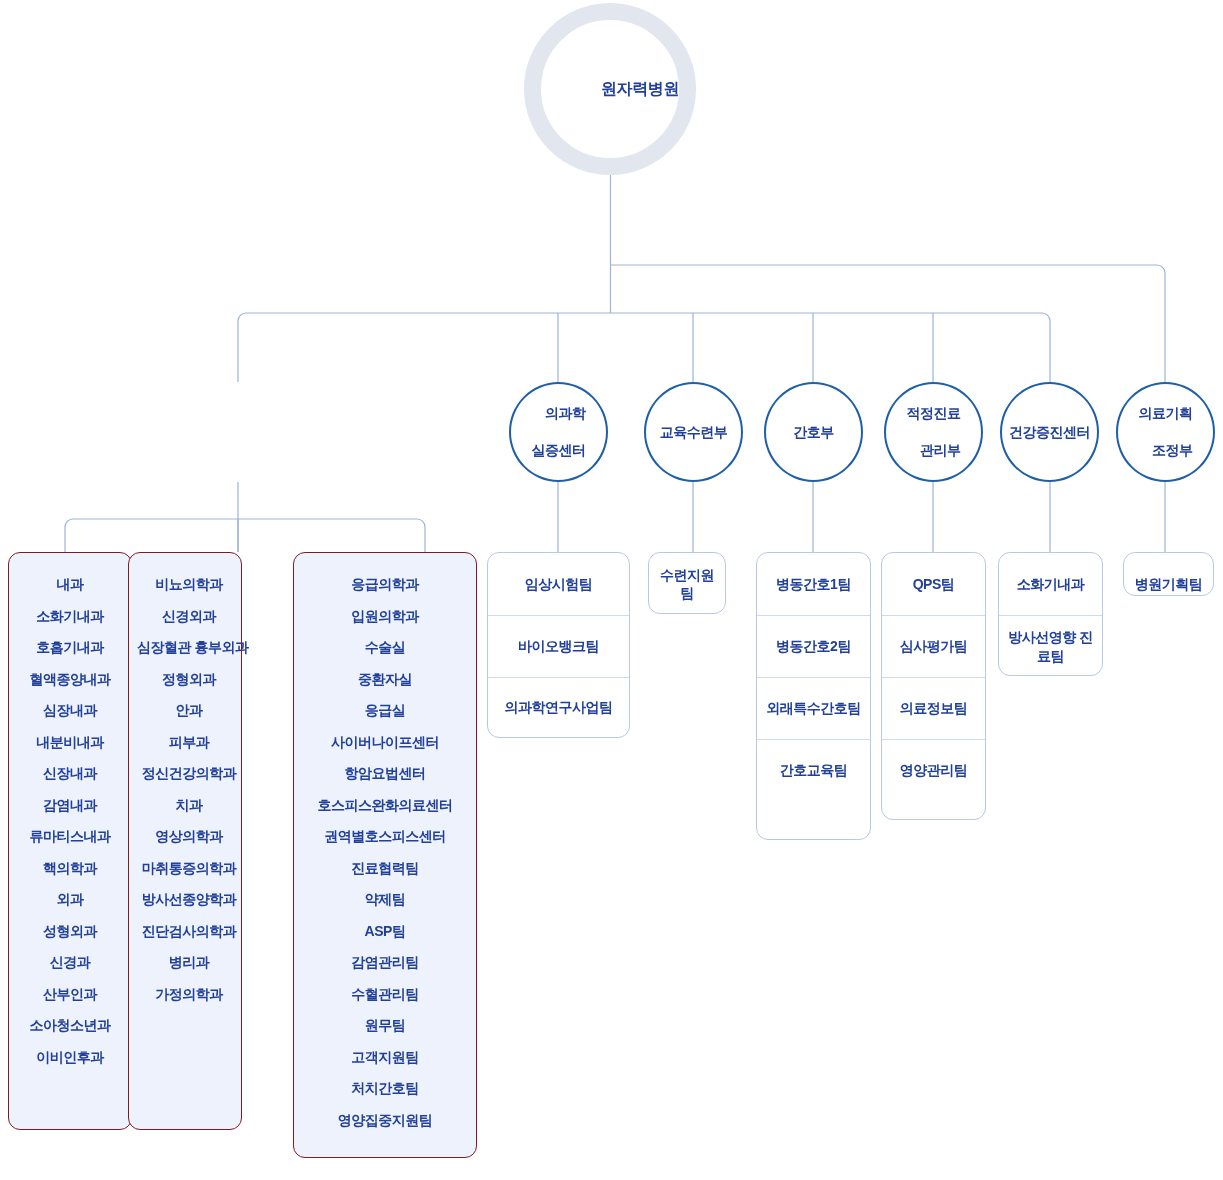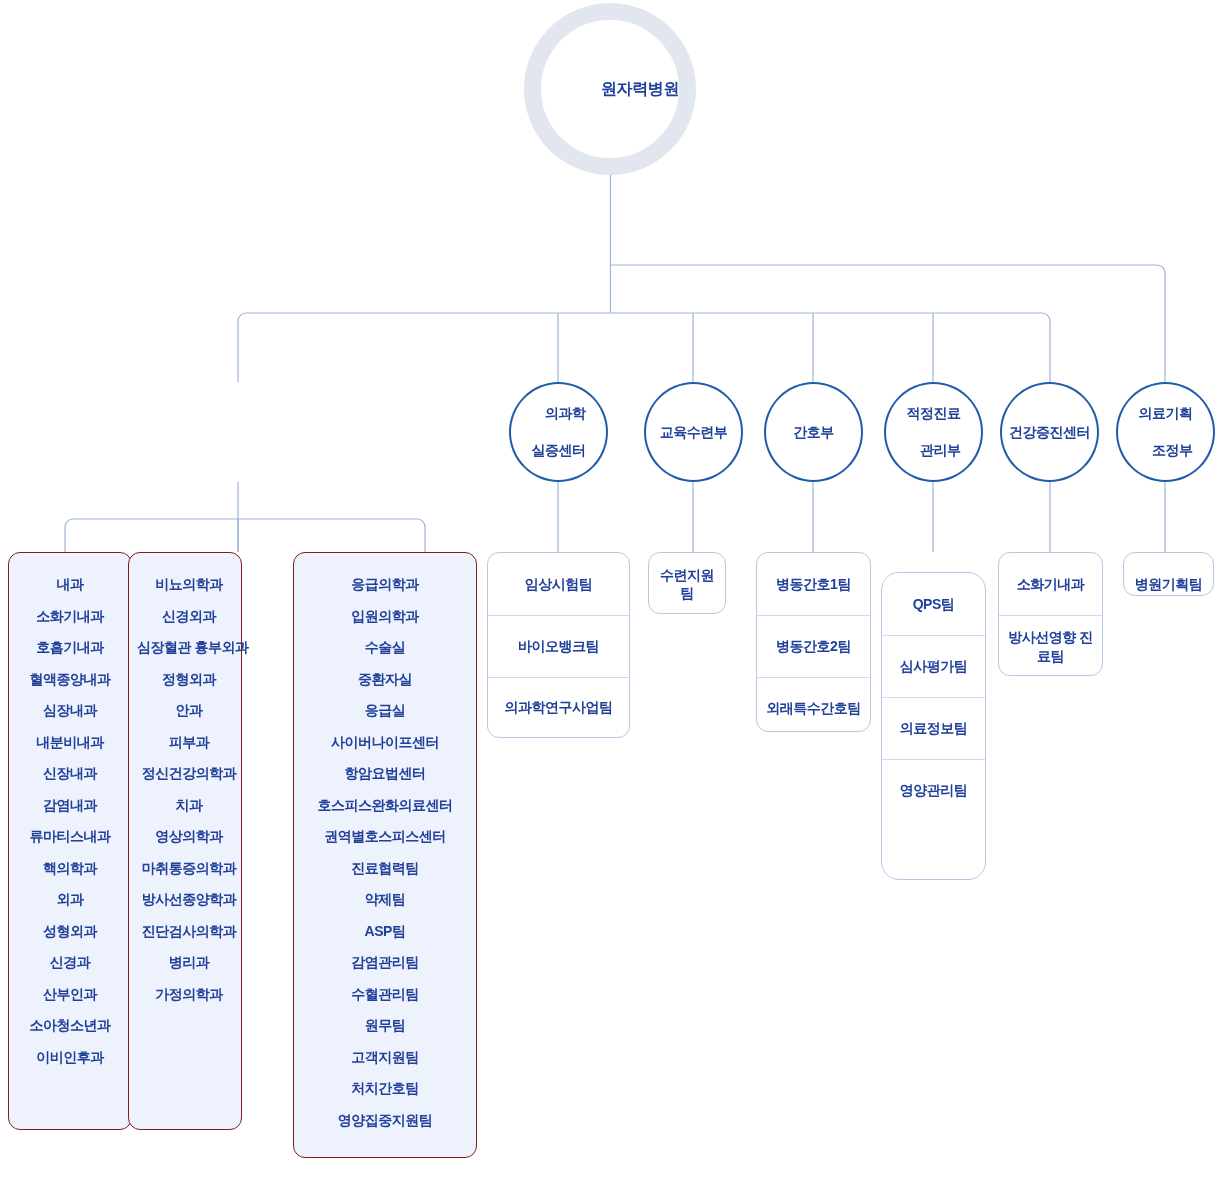--- a/index.html
+++ b/index.html
@@ -213,28 +213,28 @@
   <div class="list-box" style="left:487px;top:552px;width:143px;height:186px;">
       <div class="row" style="height: 62px;">임상시험팀</div>
       <div class="row" style="height: 62px;">바이오뱅크팀</div>
       <div class="row" style="height: 62px; font-family: Liberation Mono, monospace;">의과학연구사업팀</div>
     </div>
 
   <div class="list-box" style="left:648px;top:552px;width:78px;height:62px;">
       <div class="row" style="height: 62px;">수련지원팀</div>
     </div>
 
-  <div class="list-box" style="left:756px;top:552px;width:115px;height:180px;">
+  <div class="list-box" style="left:756px;top:552px;width:115px;height:288px;">
       <div class="row" style="height: 62px;">병동간호1팀</div>
       <div class="row" style="height: 62px;">병동간호2팀</div>
       <div class="row" style="height: 62px;">외래특수간호팀</div>
       <div class="row" style="height: 62px;">간호교육팀</div>
     </div>
 
-  <div class="list-box" style="left:881px;top:572px;width:105px;height:308px;border-radius:18px;">
+  <div class="list-box" style="left:881px;top:552px;width:105px;height:268px;">
       <div class="row" style="height: 62px;">QPS팀</div>
       <div class="row" style="height: 62px;">심사평가팀</div>
       <div class="row" style="height: 62px;">의료정보팀</div>
       <div class="row" style="height: 62px; text-align: center;">영양관리팀</div>
     </div>
 
   <div class="list-box" style="left:998px;top:552px;width:105px;height:124px;">
       <div class="row" style="height: 62px;">소화기내과</div>
       <div class="row" style="height: 62px;">방사선영향 진료팀</div>
     </div>

